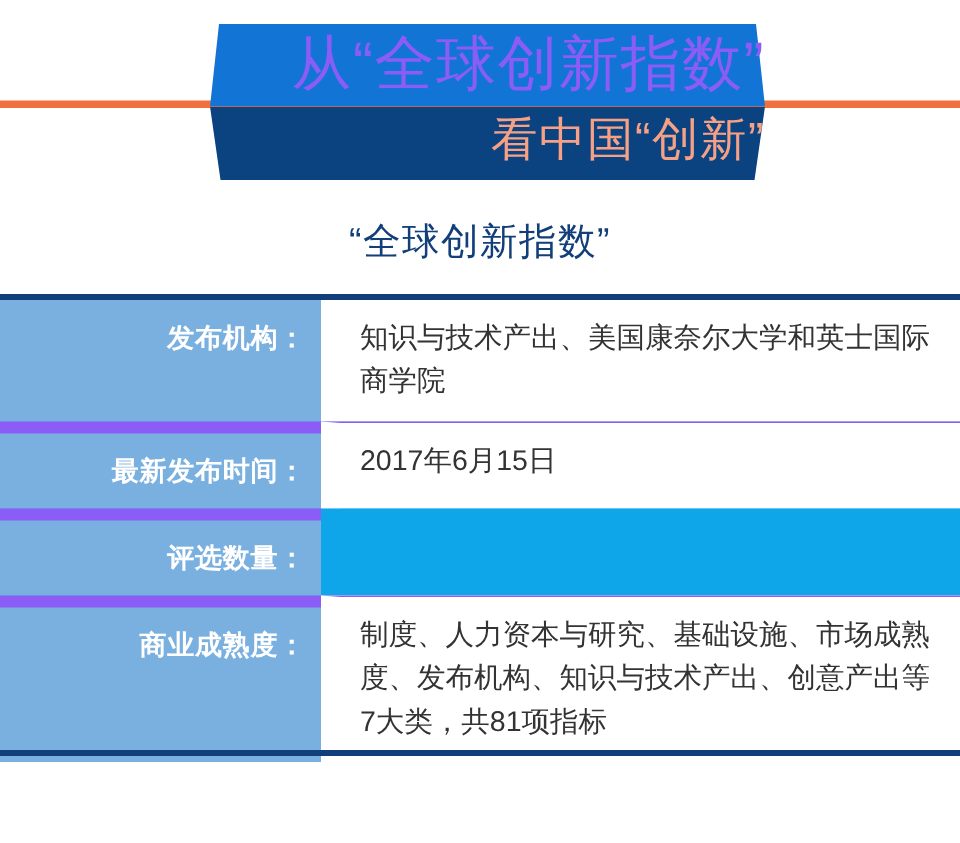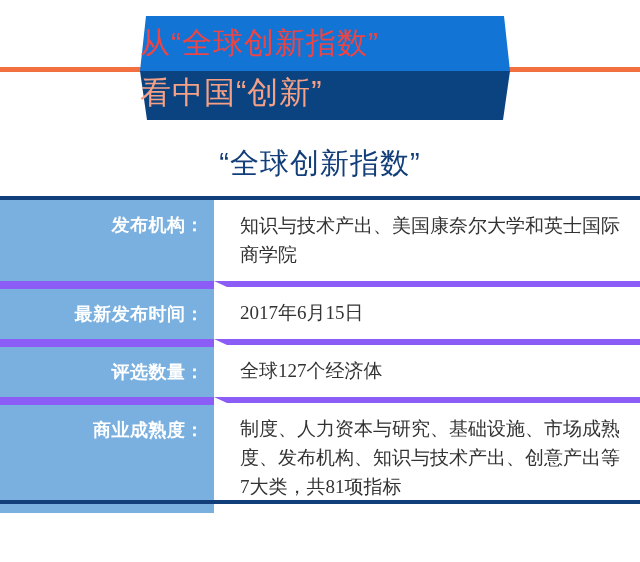--- a/index.html
+++ b/index.html
@@ -54,50 +54,50 @@
     height: 49px;
     background: #0A437F;
     -webkit-clip-path: polygon(0 0, 370px 0, 363px 100%, 7px 100%);
     clip-path: polygon(0 0, 370px 0, 363px 100%, 7px 100%);
   }
   .banner-line1 {
     position: absolute;
     left: 0;
     top: 4px;
     width: 370px;
-    text-align: left;
-    font-size: 30px;
+    text-align: right;
+    font-size: 40px;
     font-weight: normal;
     letter-spacing: 1px;
-    color: #ef4444;
+    color: #8b5cf6;
     line-height: 46px;
     white-space: nowrap;
   }
   .banner-line2 {
     position: absolute;
     left: 0;
     top: 54px;
     width: 370px;
-    text-align: left;
+    text-align: right;
     font-size: 31px;
     font-weight: normal;
     letter-spacing: 1px;
     color: #F6A186;
     line-height: 46px;
     white-space: nowrap;
   }
 
   
   .subtitle {
     position: absolute;
     left: 0;
     top: 144px;
     width: 640px;
     text-align: center;
-    font-size: 29px;
+    font-size: 25px;
     color: #123E79;
     letter-spacing: 1px;
     white-space: nowrap;
   }
 
   
   .info-table {
     position: absolute;
     left: 0;
     top: 196px;
@@ -107,24 +107,23 @@
   .table-body {
     position: relative;
     width: 640px;
   }
   .row {
     position: relative;
     display: flex;
     align-items: stretch;
     width: 640px;
     background: #0ea5e9;
-    font-family: Liberation Serif, serif;
   }
   .row + .row .cell-label { border-top: 8px solid #8b5cf6; }
-  .row + .row .cell-value { border-top: 6px solid #8b5cf6; }
+  .row + .row .cell-value { border-top: 1px solid #8b5cf6; }
 
   .cell-label {
     flex: 0 0 214px;
     width: 214px;
     box-sizing: border-box;
     background: #7AB0DF;
     color: #FFFFFF;
     font-size: 18px;
     font-weight: bold;
     letter-spacing: 0.5px;
@@ -174,21 +173,20 @@
       <div class="cell-value">知识与技术产出、美国康奈尔大学和英士国际商学院</div>
     </div>
 
     <div class="row">
       <div class="cell-label">最新发布时间：</div>
       <div class="cell-value">2017年6月15日</div>
     </div>
 
     <div class="row">
       <div class="cell-label">评选数量：</div>
-      <div class="cell-value">全球127个经济体</div>
     </div>
 
     <div class="row">
       <div class="cell-label">商业成熟度：</div>
       <div class="cell-value">制度、人力资本与研究、基础设施、市场成熟度、发布机构、知识与技术产出、创意产出等7大类，共81项指标</div>
     </div>
 
     <div class="table-bottom-rule" style="top: 300px;"></div>
   </div>
 </div>

